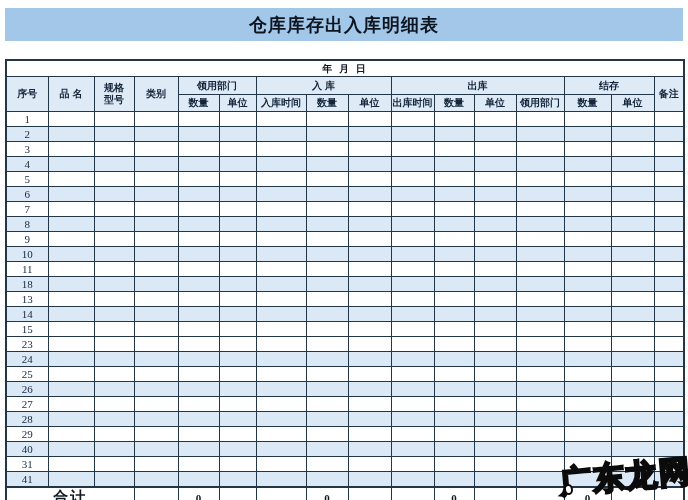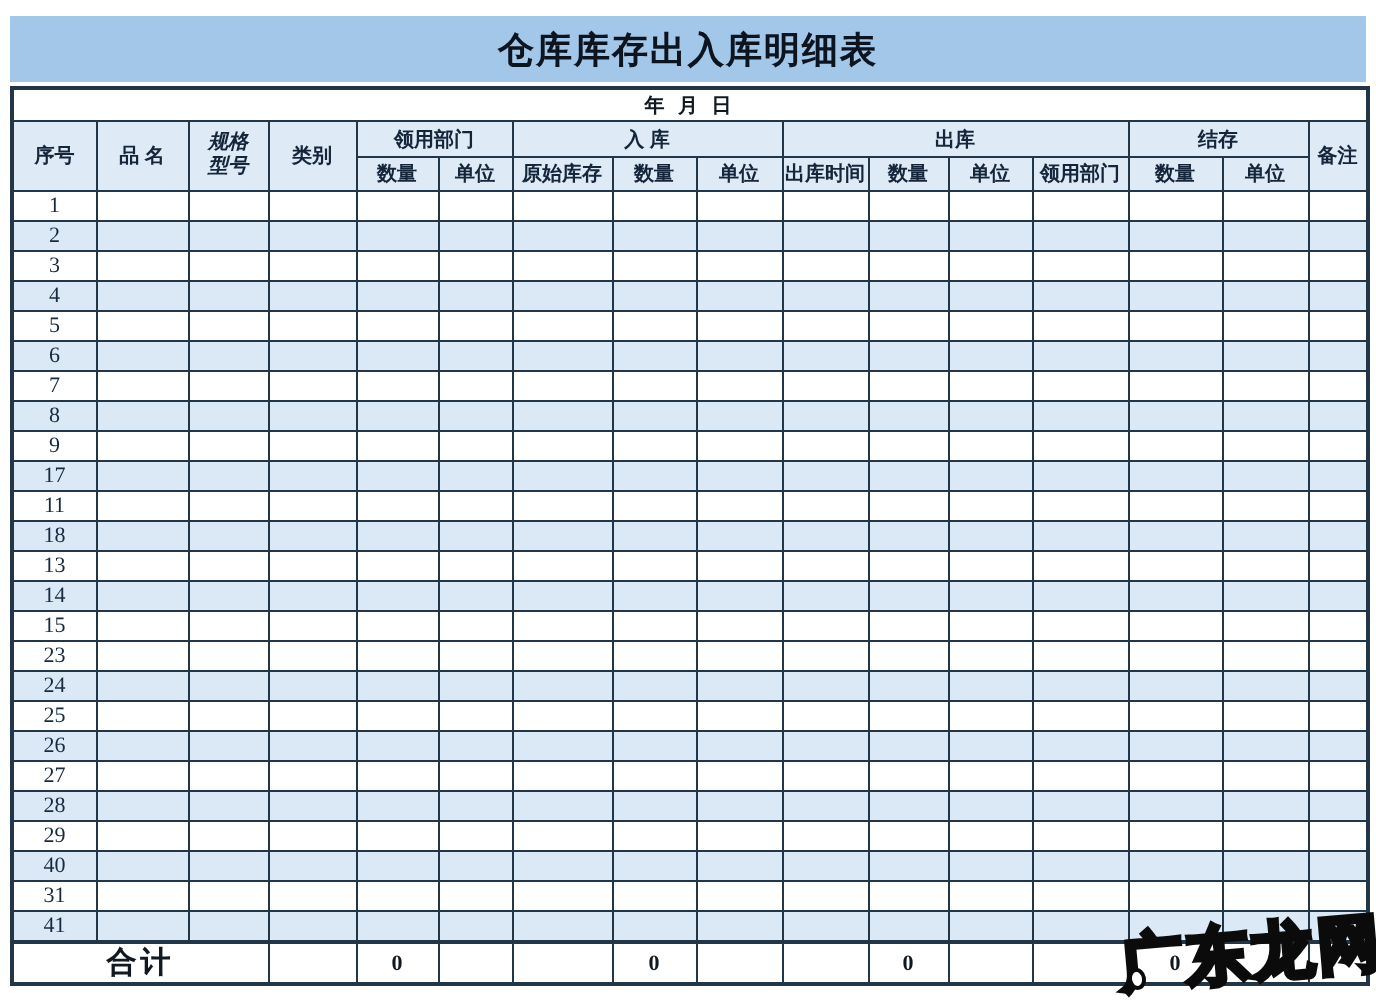--- a/index.html
+++ b/index.html
@@ -6,42 +6,42 @@
   body{
     width:688px;height:500px;position:relative;overflow:hidden;
     background:#ffffff;color:var(--text,#101820);
     font-family:"Liberation Sans","DejaVu Sans",sans-serif;
   }
   .sheet{position:absolute;left:5px;top:8px;width:678px;}
   .title-bar{
     height:33px;background:var(--title_bg,#a3c7e8);
     display:flex;align-items:center;justify-content:center;
     font-size:18px;font-weight:bold;letter-spacing:1px;color:#0c1420;
-    margin-bottom:2px;
+    margin-bottom:18px;
   }
   table{
     border-collapse:collapse;table-layout:fixed;width:678px;
     border:2px solid var(--border,#233648);
   }
   td,th{
     border:1px solid var(--border,#233648);
     padding:0;text-align:center;vertical-align:middle;
     overflow:hidden;white-space:nowrap;
   }
   .info-row td{height:15px;background:#ffffff;border-bottom:1px solid var(--border,#233648);}
   .info-inner{position:relative;width:100%;height:100%;display:flex;align-items:center;}
   .unit-label{position:absolute;left:3px;font-size:10px;font-weight:bold;margin-top:32px;}
   .date-label{margin:0 auto;font-size:10px;font-weight:bold;letter-spacing:2px;}
   thead th{
     background:var(--header_bg,#deebf7);
     font-size:10px;font-weight:bold;color:#15253a;
   }
   .hrow1 th{height:17px;}
   .hrow2 th{height:16px;}
-  .spec-cell span{display:block;line-height:1.25;font-style:italic;}
+  .spec-cell span{display:block;line-height:1.25;}
   tbody td{height:14px;background:#ffffff;}
   tbody tr.shaded td{background:var(--row_alt,#dbe8f5);}
   td.num{
     font-family:"Liberation Serif","DejaVu Serif",serif;
     font-size:11px;color:#16293f;
   }
   .total-row td{
     height:15px;background:#ffffff;font-weight:bold;
     border-top:2px solid var(--border,#233648);
   }
@@ -106,21 +106,21 @@
         <th rowspan="2">类别</th>
         <th colspan="2">领用部门</th>
         <th colspan="3">入 库</th>
         <th colspan="4">出库</th>
         <th colspan="2">结存</th>
         <th rowspan="2">备注</th>
       </tr>
       <tr class="hrow2">
         <th>数量</th>
         <th>单位</th>
-        <th>原始库存</th>
+        <th>入库时间</th>
         <th>数量</th>
         <th>单位</th>
         <th>出库时间</th>
         <th>数量</th>
         <th>单位</th>
         <th>领用部门</th>
         <th>数量</th>
         <th>单位</th>
       </tr>
     </thead>
@@ -281,21 +281,21 @@
           <td></td>
           <td></td>
           <td></td>
           <td></td>
           <td></td>
           <td></td>
           <td></td>
           <td></td>
         </tr>
         <tr class="shaded">
-          <td class="num">17</td>
+          <td class="num">10</td>
           <td></td>
           <td></td>
           <td></td>
           <td></td>
           <td></td>
           <td></td>
           <td></td>
           <td></td>
           <td></td>
           <td></td>

